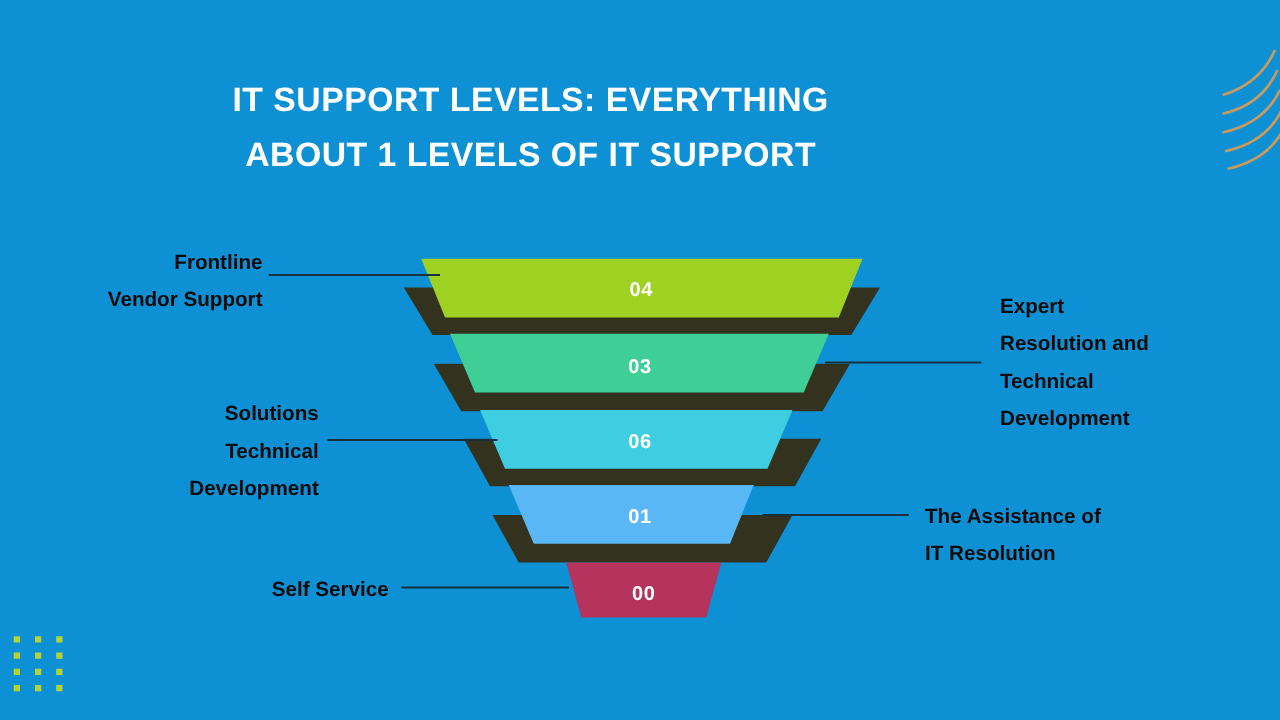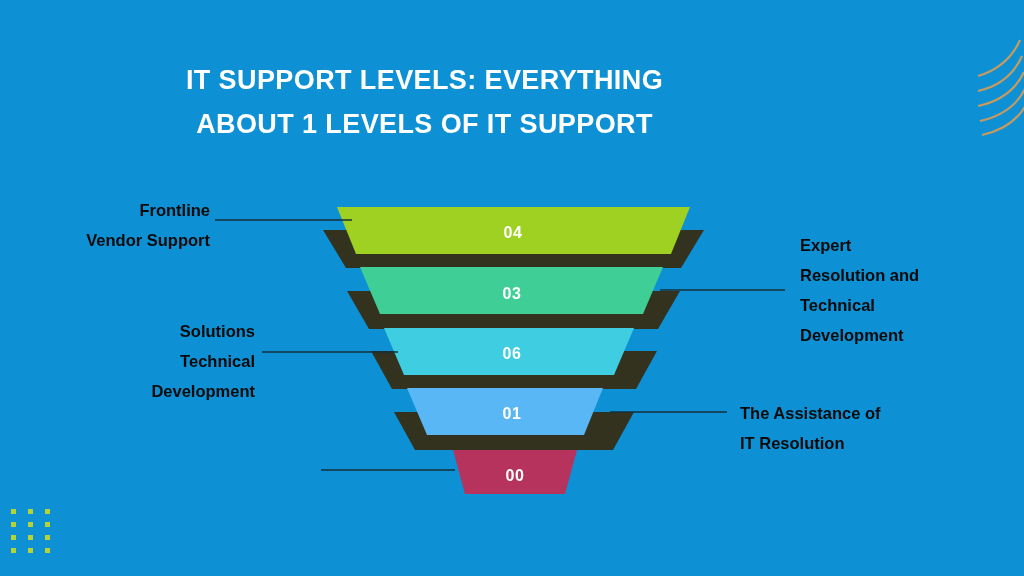--- a/index.html
+++ b/index.html
@@ -135,20 +135,23 @@
     <div>Frontline</div>
     <div>Vendor Support</div>
   </div>
 
   <div class="lbl left" style="left:55px; top:316px; width:200px;">
     <div>Solutions</div>
     <div>Technical</div>
     <div>Development</div>
   </div>
 
+  <div class="lbl left" style="left:111px; top:457px; width:200px;">
+    <div>Self Service</div>
+  </div>
 
   <div class="lbl right" style="left:800px; top:230px; width:215px;">
     <div>Expert</div>
     <div>Resolution and</div>
     <div>Technical</div>
     <div>Development</div>
   </div>
 
   <div class="lbl right" style="left:740px; top:398px; width:230px;">
     <div>The Assistance of</div>

